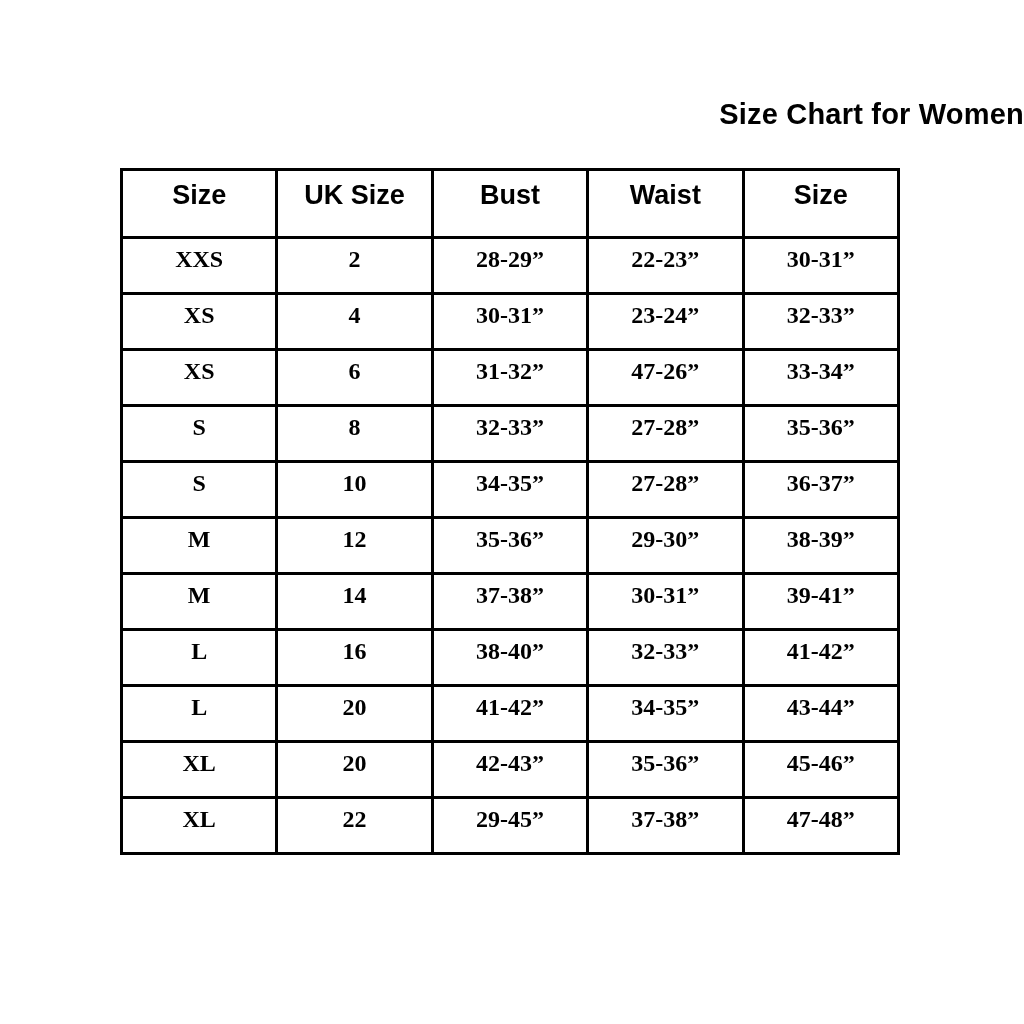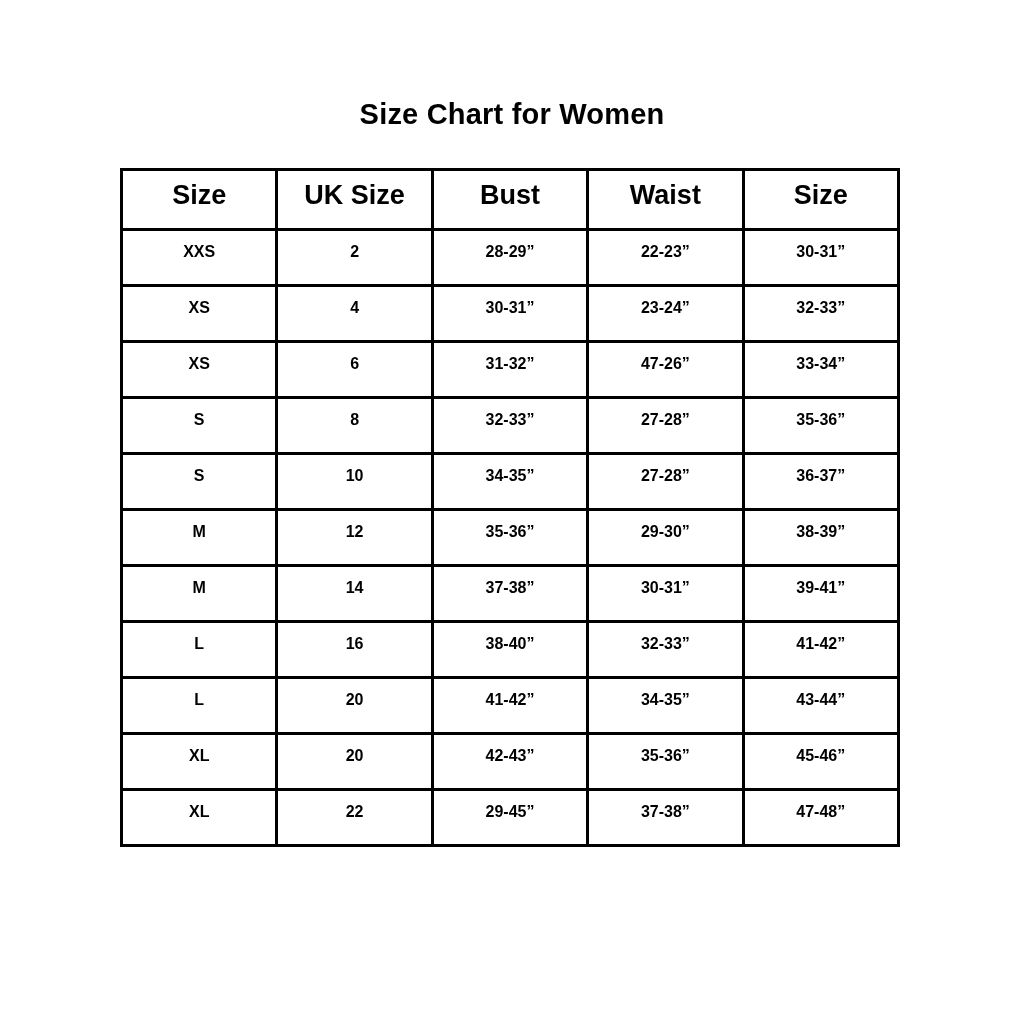--- a/index.html
+++ b/index.html
@@ -13,21 +13,21 @@
     font-family: "Liberation Sans", sans-serif;
     color: #000000;
     position: relative;
     overflow: hidden;
   }
   .page-title {
     position: absolute;
     top: 98px;
     left: 0;
     width: 1024px;
-    text-align: center;
+    text-align: right;
     font-size: 29px;
     font-weight: bold;
     letter-spacing: 0.2px;
   }
   table.size-chart {
     position: absolute;
     left: 120px;
     top: 168px;
     width: 780px;
     border-collapse: collapse;
@@ -40,26 +40,27 @@
     text-align: center;
     vertical-align: middle;
     font-weight: bold;
     color: #000000;
     background: #ffffff;
     overflow: hidden;
   }
   table.size-chart th {
     height: 49px;
     font-size: 27px;
-    padding: 0 0 8px 0;
+    padding: 0 0 16px 0;
   }
   table.size-chart td {
     height: 41px;
-    font-size: 16px;
+    font-size: 24px;
     padding: 0 0 12px 0;
+    font-family: Liberation Serif, serif;
   }
 </style>
 </head>
 <body>
 
 <div class="page-title">Size Chart for Women</div>
 
 <table class="size-chart">
   <thead>
     <tr>

